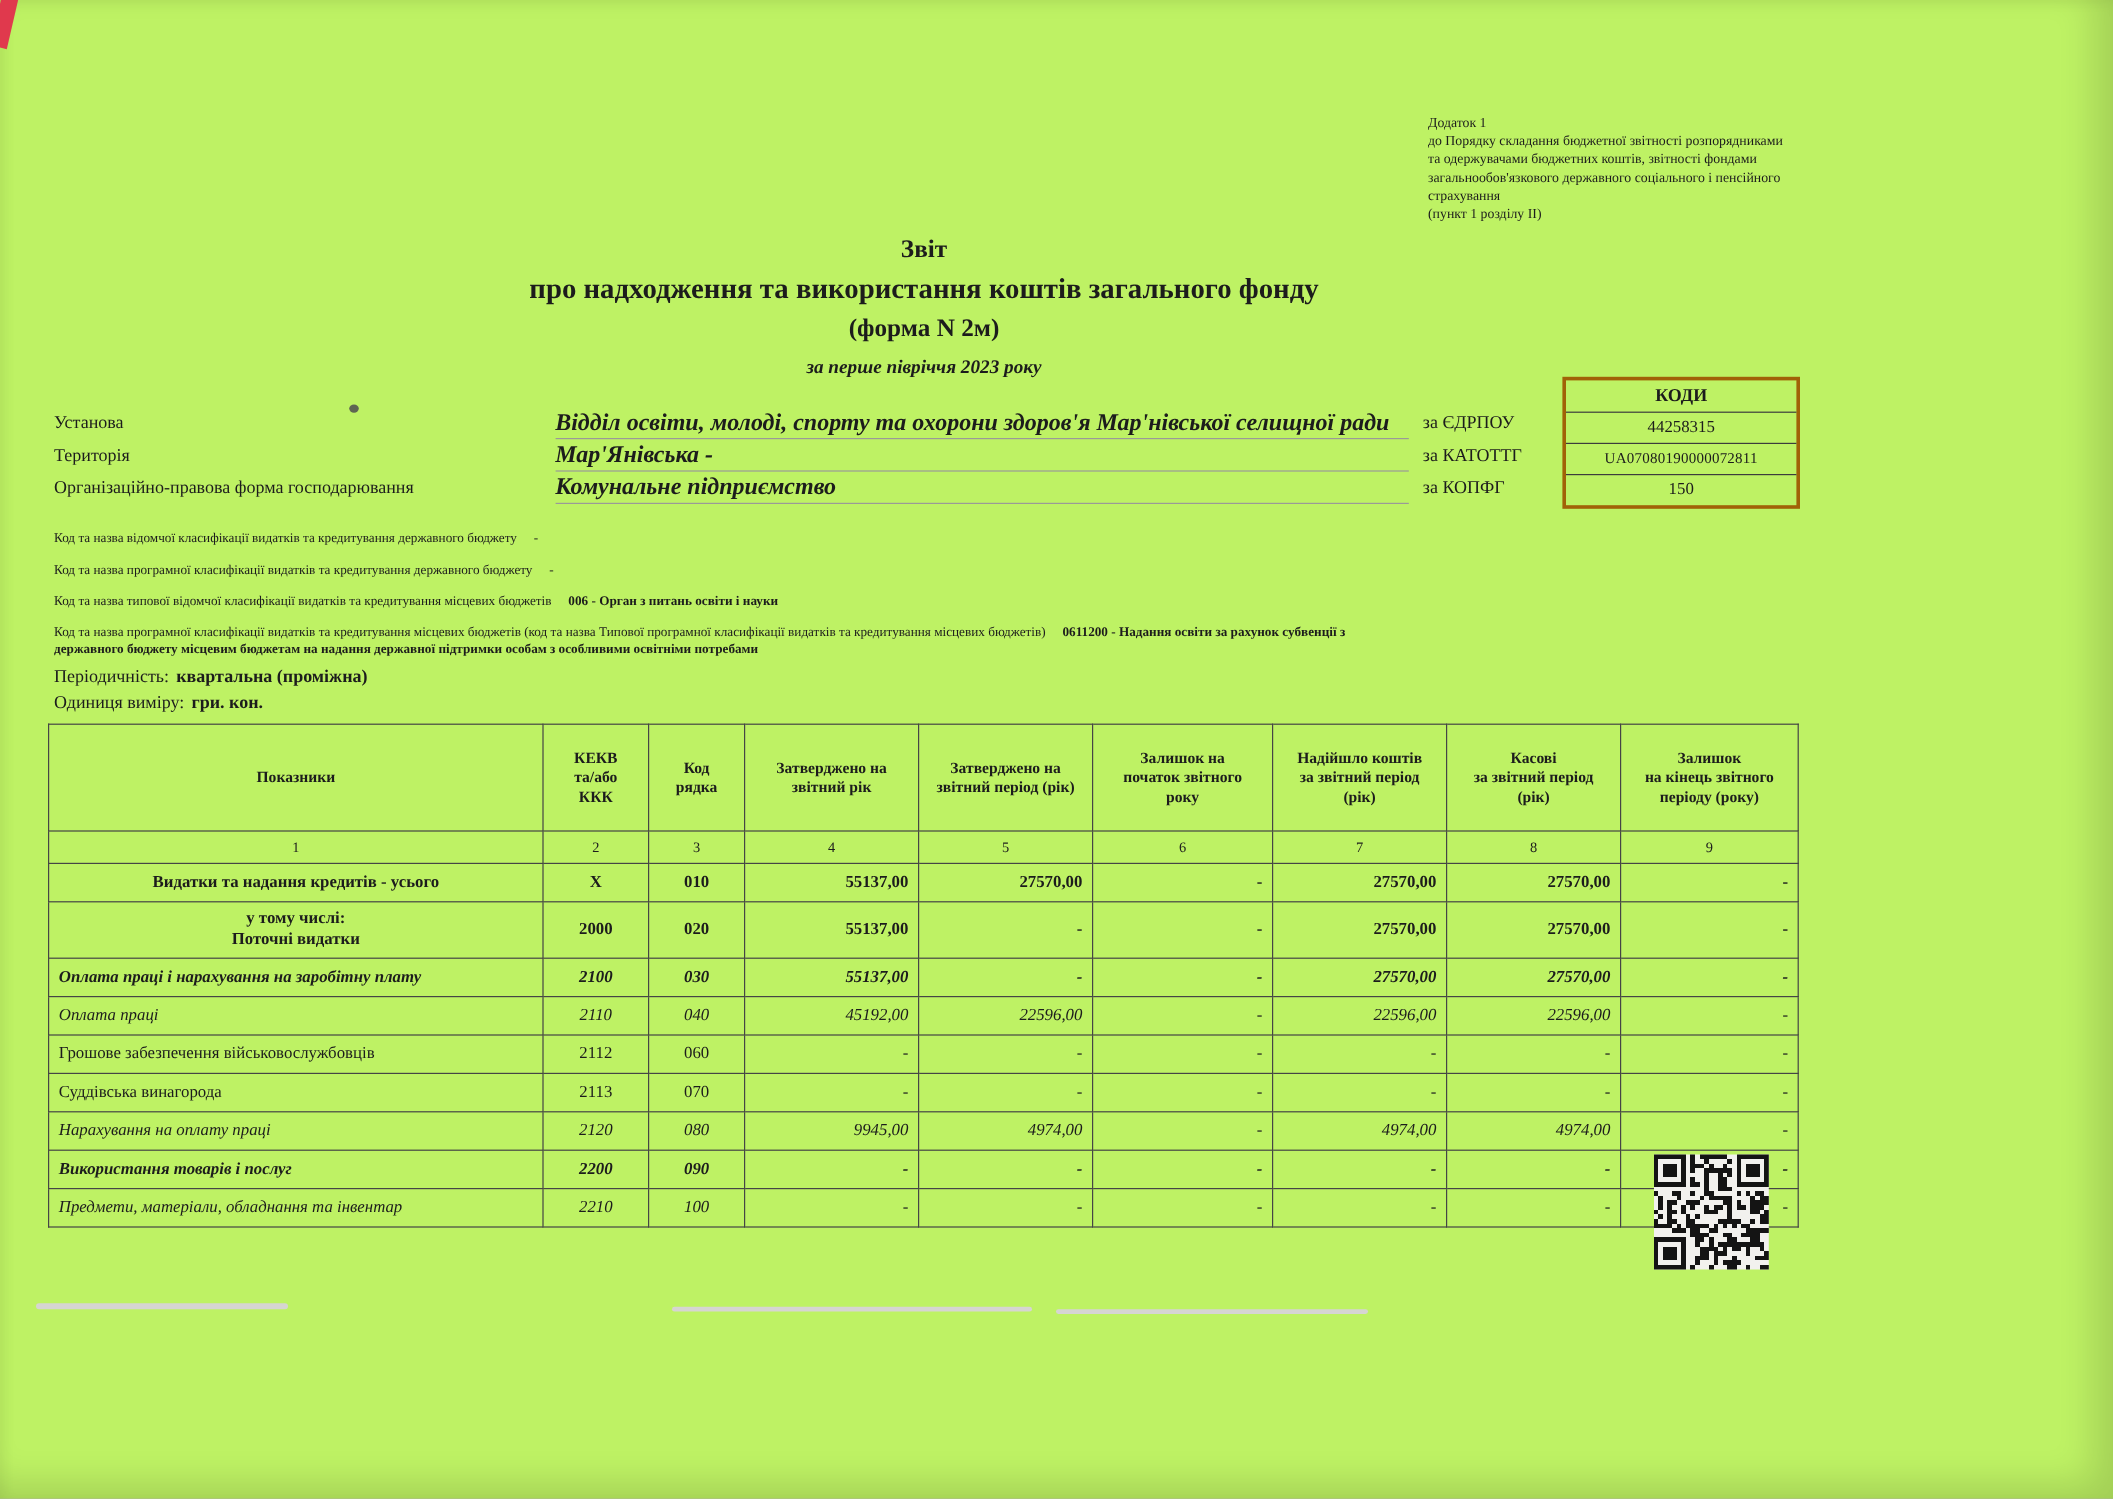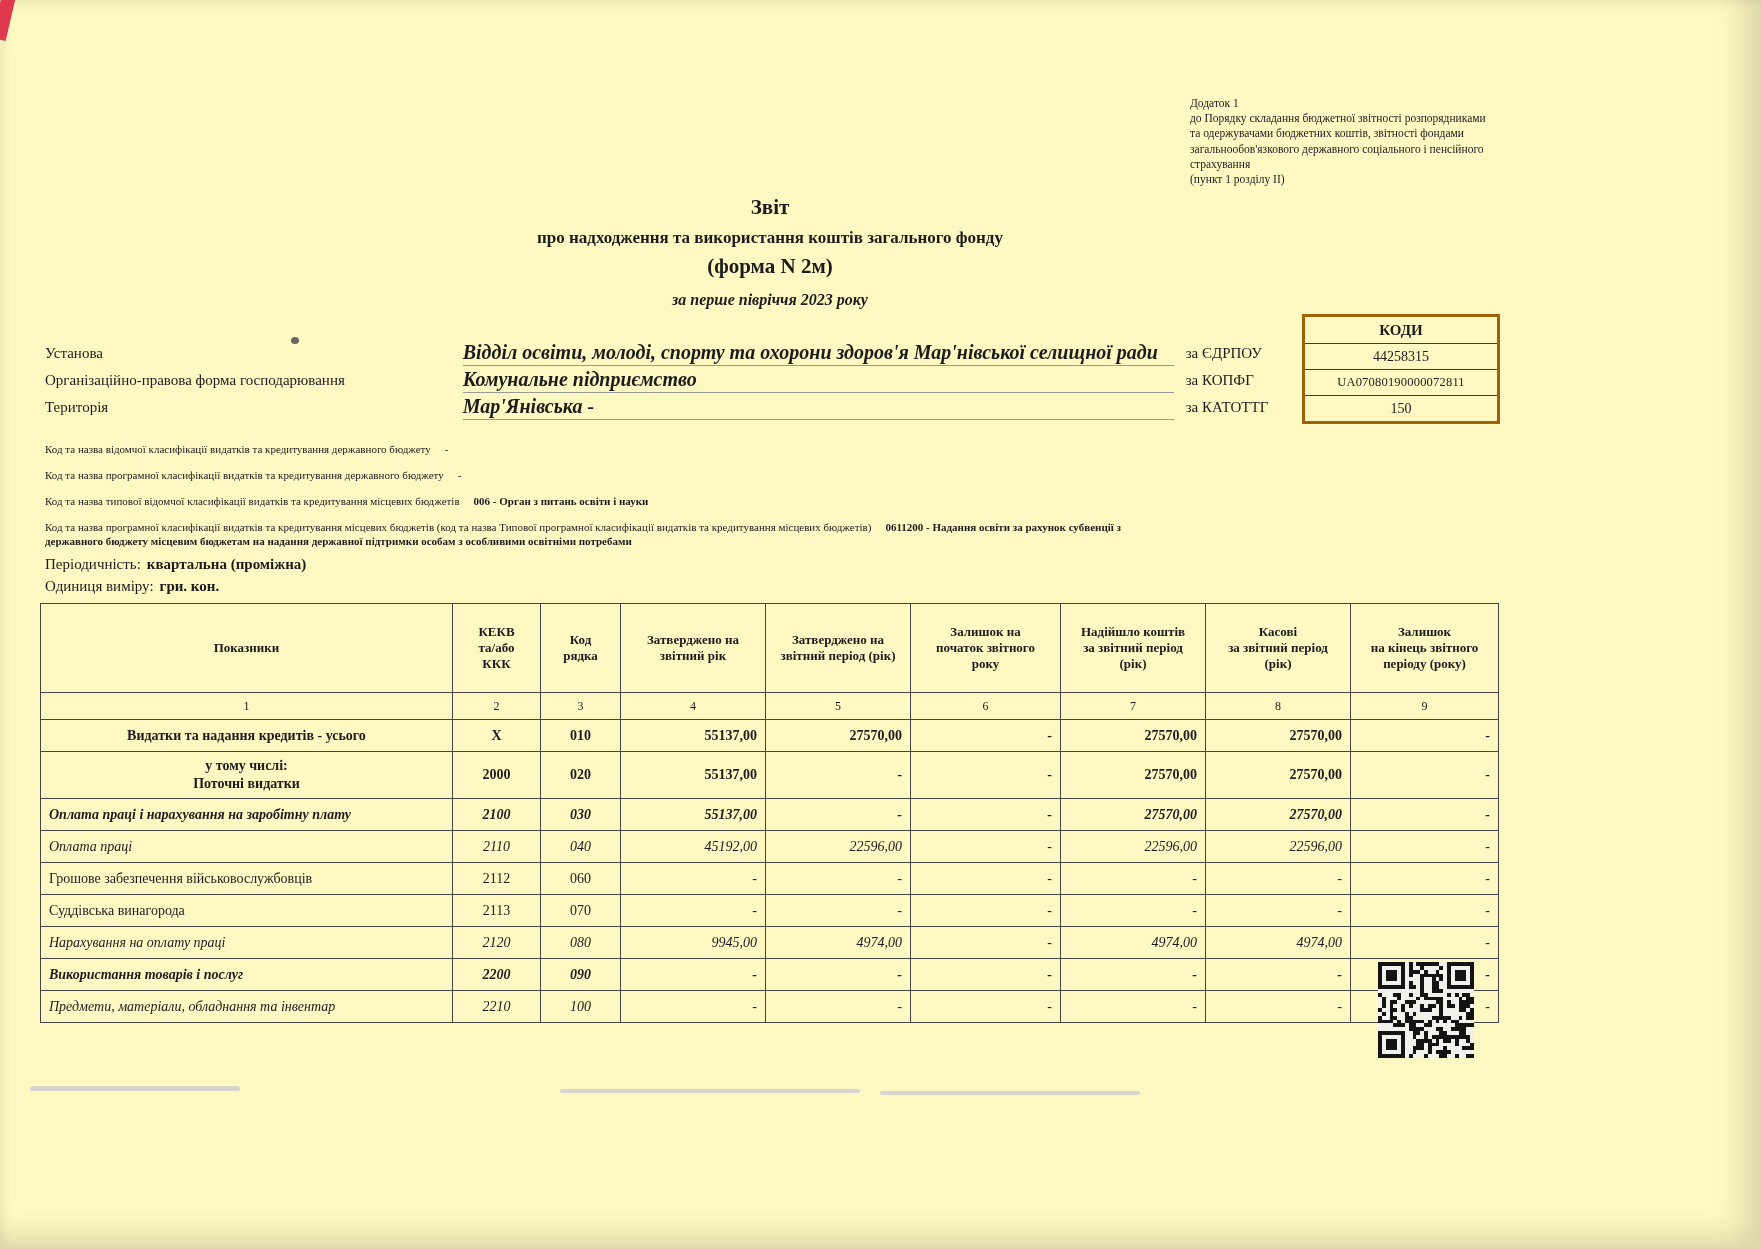--- a/index.html
+++ b/index.html
@@ -1,34 +1,34 @@
 <!DOCTYPE html>
 <html><head>
 <meta charset="utf-8">
 <style>
   html,body{margin:0;padding:0;background:#b9b8b5;}
   .page{
     position:relative;
     width:1761px;height:1249px;
-    background:#fef9c3;
+    background:#bef264;
     overflow:hidden;
     font-family:"Liberation Serif","DejaVu Serif",serif;
     color:#1c1c1c;
     box-shadow:inset -16px -12px 30px rgba(0,0,0,.14), inset 4px 3px 10px rgba(0,0,0,.05);
   }
   .red-mark{position:absolute;left:-3px;top:-6px;width:14px;height:46px;background:#e0394d;transform:rotate(13deg);}
   .speck{position:absolute;left:291px;top:337px;width:8px;height:7px;background:#4d4d4f;border-radius:50%;opacity:.85;}
   .smudge{position:absolute;background:#d6d5d2;border-radius:3px;}
 
   .appendix{position:absolute;left:1190px;top:96px;width:395px;font-size:11.5px;line-height:1.32;}
   .appendix div{white-space:nowrap;}
 
   .title-block{position:absolute;left:40px;top:195px;width:1460px;text-align:center;}
   .title-l1{font-size:21px;font-weight:bold;}
-  .title-l2{font-size:17px;font-weight:bold;margin-top:8px;}
+  .title-l2{font-size:24px;font-weight:bold;margin-top:8px;}
   .title-l3{font-size:21px;font-weight:bold;margin-top:6px;}
   .title-period{font-size:16px;font-weight:bold;font-style:italic;margin-top:12px;}
 
   .org-block{position:absolute;left:45px;top:340px;width:1260px;}
   .org-row{display:flex;align-items:center;height:27px;}
   .org-label{width:420px;font-size:15px;}
   .org-value{width:715px;font-size:20px;font-weight:bold;font-style:italic;border-bottom:1px solid #9a9a98;padding-bottom:1px;}
   .org-code-label{width:120px;font-size:15px;padding-left:12px;white-space:nowrap;}
 
   .codes-box{position:absolute;left:1302px;top:314px;width:192px;border:3px solid #a16207;}
@@ -88,28 +88,28 @@
     <div class="title-period">за перше півріччя 2023 року</div>
   </div>
 
   <div class="org-block">
     <div class="org-row">
       <div class="org-label">Установа</div>
       <div class="org-value">Відділ освіти, молоді, спорту та охорони здоров'я Мар'нівської селищної ради</div>
       <div class="org-code-label">за ЄДРПОУ</div>
     </div>
     <div class="org-row">
+      <div class="org-label">Територія</div>
+      <div class="org-value">Мар'Янівська                              -</div>
+      <div class="org-code-label">за КАТОТТГ</div>
+    </div>
+    <div class="org-row">
       <div class="org-label">Організаційно-правова  форма  господарювання</div>
       <div class="org-value">Комунальне підприємство</div>
       <div class="org-code-label">за КОПФГ</div>
-    </div>
-    <div class="org-row">
-      <div class="org-label">Територія</div>
-      <div class="org-value">Мар'Янівська                              -</div>
-      <div class="org-code-label">за КАТОТТГ</div>
     </div>
   </div>
 
   <div class="codes-box">
     <div class="codes-head">КОДИ</div>
     <div class="codes-cell">44258315</div>
     <div class="codes-cell small">UA07080190000072811</div>
     <div class="codes-cell">150</div>
   </div>
 

